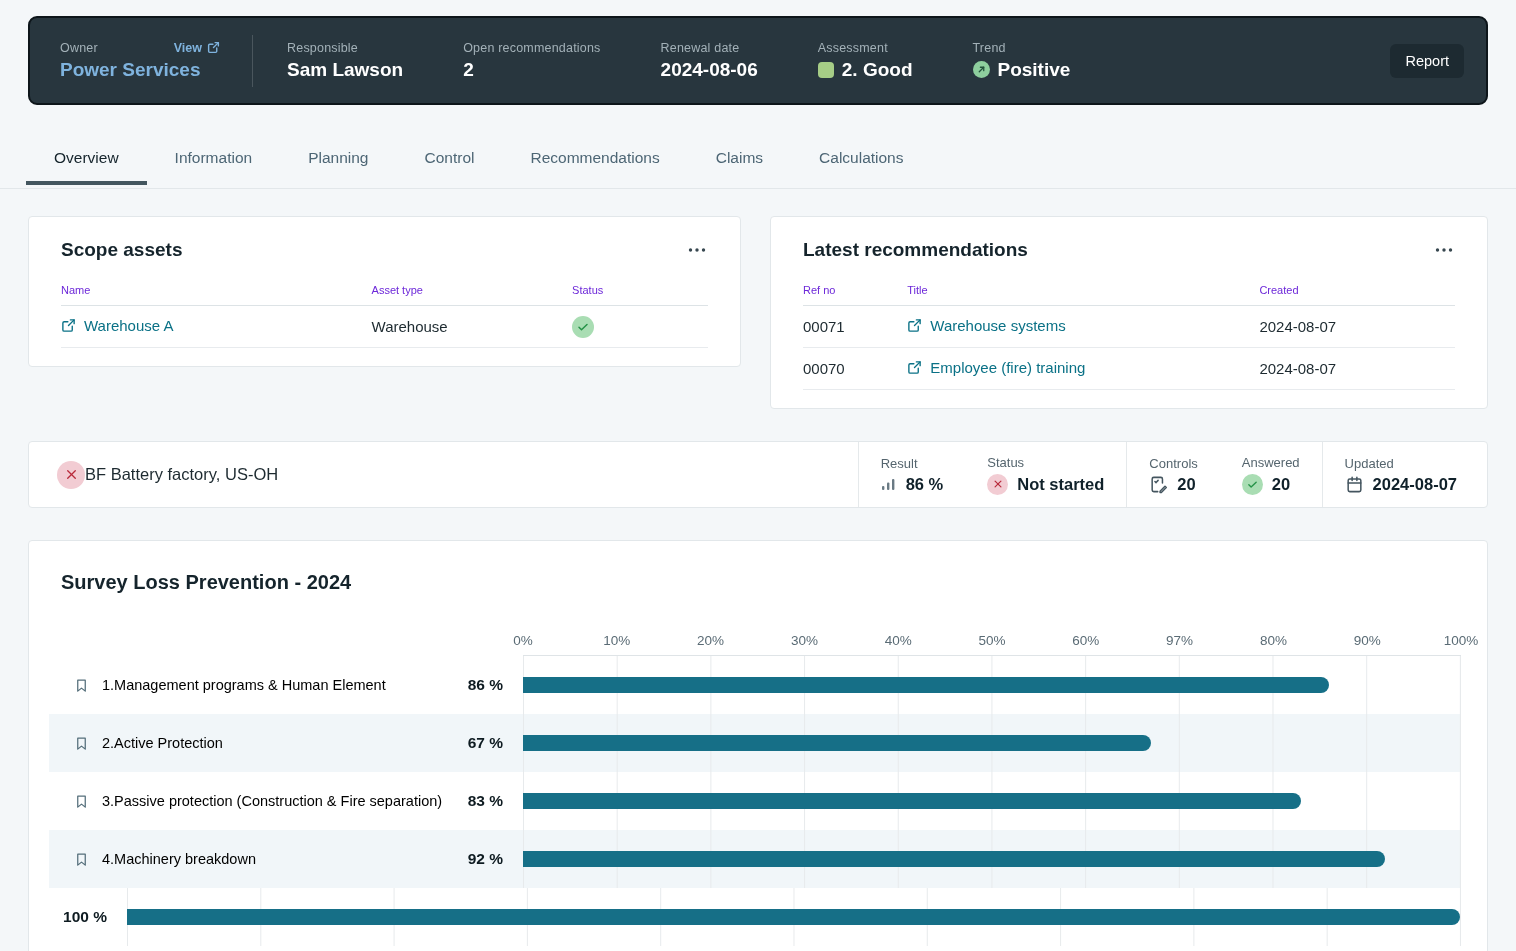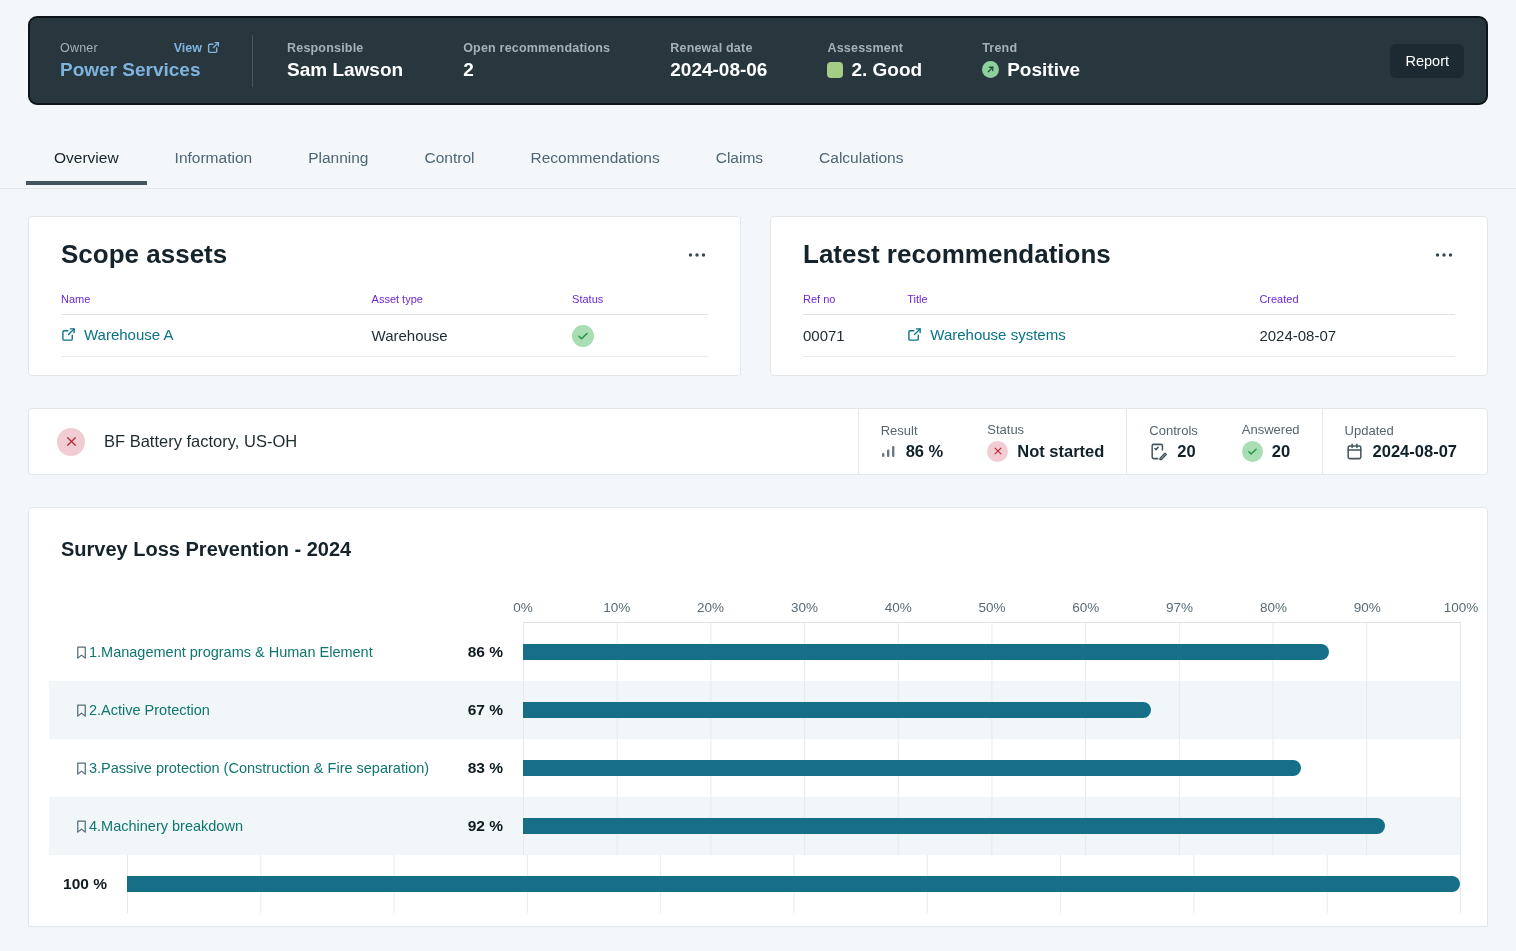--- a/index.html
+++ b/index.html
@@ -25,21 +25,21 @@
     gap: 18px;
   }
   .owner-block { width: 160px; flex: 0 0 160px; }
   .owner-top { display: flex; align-items: center; justify-content: space-between; margin-bottom: 4px; }
   .bar-label { font-size: 12.5px; color: #a3b1b8; letter-spacing: .2px; }
   .view-link { display: flex; align-items: center; gap: 5px; color: #7fb3de; font-size: 12.5px; font-weight: 700; cursor: pointer; text-decoration: none; }
   .bar-value { font-size: 19px; font-weight: 700; color: #ffffff; white-space: nowrap; }
   .bar-value.link { color: #7fb3de; cursor: pointer; }
   .topbar .vdiv { width: 1px; height: 52px; background: rgba(255,255,255,.16); margin: 0 16px 0 14px; flex: 0 0 1px; }
   .metric-block { margin-right: 42px; }
-  .metric-block .bar-label { display: block; margin-bottom: 4px; font-weight: bold; }
+  .metric-block .bar-label { display: block; margin-bottom: 4px; }
   .value-row { display: flex; align-items: center; gap: 8px; }
   .swatch { width: 16px; height: 16px; border-radius: 4px; background: #a6cd86; }
   .trend-circle { width: 17px; height: 17px; border-radius: 50%; background: #8ecf9e; display: flex; align-items: center; justify-content: center; }
   .report-btn {
     position: absolute; right: 22px; top: 50%; transform: translateY(-50%);
     background: #1d2a31; color: #fff; border: none; border-radius: 6px;
     font-family: inherit; font-size: 14.5px; padding: 9px 15px; cursor: pointer;
   }
 
   
@@ -49,61 +49,61 @@
     border-bottom: 4px solid transparent; margin-bottom: -1px; white-space: nowrap;
   }
   .tab.active { color: #15242c; font-weight: 500; border-bottom-color: #43565f; }
 
   
   .cards-row { display: flex; gap: 29px; margin: 27px 28px 0; align-items: flex-start; }
   .card { background: #fff; border: 1px solid #e2e7ea; border-radius: 4px; }
   .card-scope { width: 713px; flex: 0 0 713px; }
   .card-latest { flex: 1; }
   .card-header { display: flex; align-items: center; justify-content: space-between; padding: 22px 30px 10px 32px; }
-  .card-title { font-size: 26px; font-weight: 700; color: #15242c; }
+  .card-title { font-size: 19px; font-weight: 700; color: #15242c; }
   .more-btn { cursor: pointer; padding: 4px; }
 
   table.data-table { width: calc(100% - 64px); margin: 4px 32px 18px; border-collapse: collapse; }
   .data-table th {
     text-align: left; font-weight: 400; font-size: 11px; color: #6d28d9;
     padding: 9px 0; border-bottom: 1px solid #dde3e6;
   }
   .data-table td { font-size: 15px; color: #1d2a30; padding: 9px 0; border-bottom: 1px solid #e8ebee; height: 42px; }
   .cell-link { display: inline-flex; align-items: center; gap: 8px; color: #0a7186; cursor: pointer; text-decoration: none; }
   .icon-teal { color: #0a7186; }
   .status-circle { width: 22px; height: 22px; border-radius: 50%; background: #a9ddb3; display: flex; align-items: center; justify-content: center; }
 
   
   .asset-bar {
     margin: 32px 28px 0; height: 67px; background: #fff; border: 1px solid #e2e7ea; border-radius: 4px;
     display: flex; align-items: stretch; cursor: pointer;
   }
-  .asset-left { display: flex; align-items: center; gap: 19px; padding-left: 28px; }
+  .asset-left { display: flex; align-items: center; padding-left: 28px; }
   .big-x-circle { width: 28px; height: 28px; border-radius: 50%; background: #f2ccd3; display: flex; align-items: center; justify-content: center; }
   .asset-name { font-size: 16.5px; color: #1d2a30; }
   .asset-metrics { margin-left: auto; display: flex; align-items: stretch; }
   .asset-metrics .vline { width: 1px; background: #e5e9eb; }
   .a-metric { display: flex; flex-direction: column; justify-content: center; padding: 0 22px; }
   .a-metric .a-label { font-size: 13px; color: #55656e; margin-bottom: 4px; }
   .a-metric .a-value-row { display: flex; align-items: center; gap: 9px; }
   .a-metric .a-value { font-size: 16.5px; font-weight: 700; color: #10212a; white-space: nowrap; }
   .a-metric.updated { padding-right: 30px; }
   .small-circle { width: 21px; height: 21px; border-radius: 50%; display: flex; align-items: center; justify-content: center; }
   .small-circle.red { background: #f2ccd3; }
   .small-circle.green { background: #a9ddb3; }
 
   
   .chart-card { margin: 32px 28px 0; background: #fff; border: 1px solid #e2e7ea; border-radius: 4px 4px 0 0; height: 420px; }
   .chart-title { font-size: 20px; font-weight: 700; color: #15242c; padding: 30px 32px 6px; }
   .chart { margin: 22px 26px 0 20px; }
   .crow { display: flex; align-items: center; height: 58px; }
   .crow.striped { background: #f1f6f9; }
   .crow .cat {
-    flex: 0 0 396px; display: flex; align-items: center; 
-    padding-left: 25px; font-size: 14.5px; color: #0f766e;
+    flex: 0 0 396px; display: flex; align-items: center; gap: 13px;
+    padding-left: 25px; font-size: 14.5px; color: #000000;
   }
   .crow .cval { flex: 0 0 78px; padding-right: 20px; text-align: right; font-size: 15.5px; font-weight: 700; color: #0e1b21; white-space: nowrap; }
   .crow .plotcell {
     flex: 1; align-self: stretch; position: relative; display: flex; align-items: center;
     background-image: linear-gradient(to right, #e7eaec 1px, transparent 1px);
     background-size: 10% 100%;
     border-right: 1px solid #e7eaec;
   }
   .crow.ticksrow { height: 34px; align-items: flex-end; }
   .crow.ticksrow .plotcell { background: none; border-right: none; border-bottom: 1px solid #dfe4e7; }
@@ -259,20 +259,36 @@
                     <path d="M15 3h6v6"></path>
                     <path d="M21 3l-9 9"></path>
                     <path d="M18 13v6a2 2 0 0 1-2 2H5a2 2 0 0 1-2-2V8a2 2 0 0 1 2-2h6"></path>
                   </svg>
               </span>
               <span>Warehouse systems</span>
             </a>
           </td>
           <td>2024-08-07</td>
         </tr>
+        <tr>
+          <td>00070</td>
+          <td>
+            <a class="cell-link">
+              <span class="icon-teal">
+                <svg width="15" height="15" viewBox="0 0 24 24" fill="none" stroke="currentColor" stroke-width="2.2" stroke-linecap="round" stroke-linejoin="round">
+                    <path d="M15 3h6v6"></path>
+                    <path d="M21 3l-9 9"></path>
+                    <path d="M18 13v6a2 2 0 0 1-2 2H5a2 2 0 0 1-2-2V8a2 2 0 0 1 2-2h6"></path>
+                  </svg>
+              </span>
+              <span>Employee (fire) training</span>
+            </a>
+          </td>
+          <td>2024-08-07</td>
+        </tr>
       </tbody>
     </table>
   </section>
 </div>
 
 <div class="asset-bar">
   <div class="asset-left">
     <span class="big-x-circle">
       <svg width="13" height="13" viewBox="0 0 24 24" fill="none" stroke="#b8293a" stroke-width="2.4" stroke-linecap="round">
           <path d="M5 5l14 14"></path>

